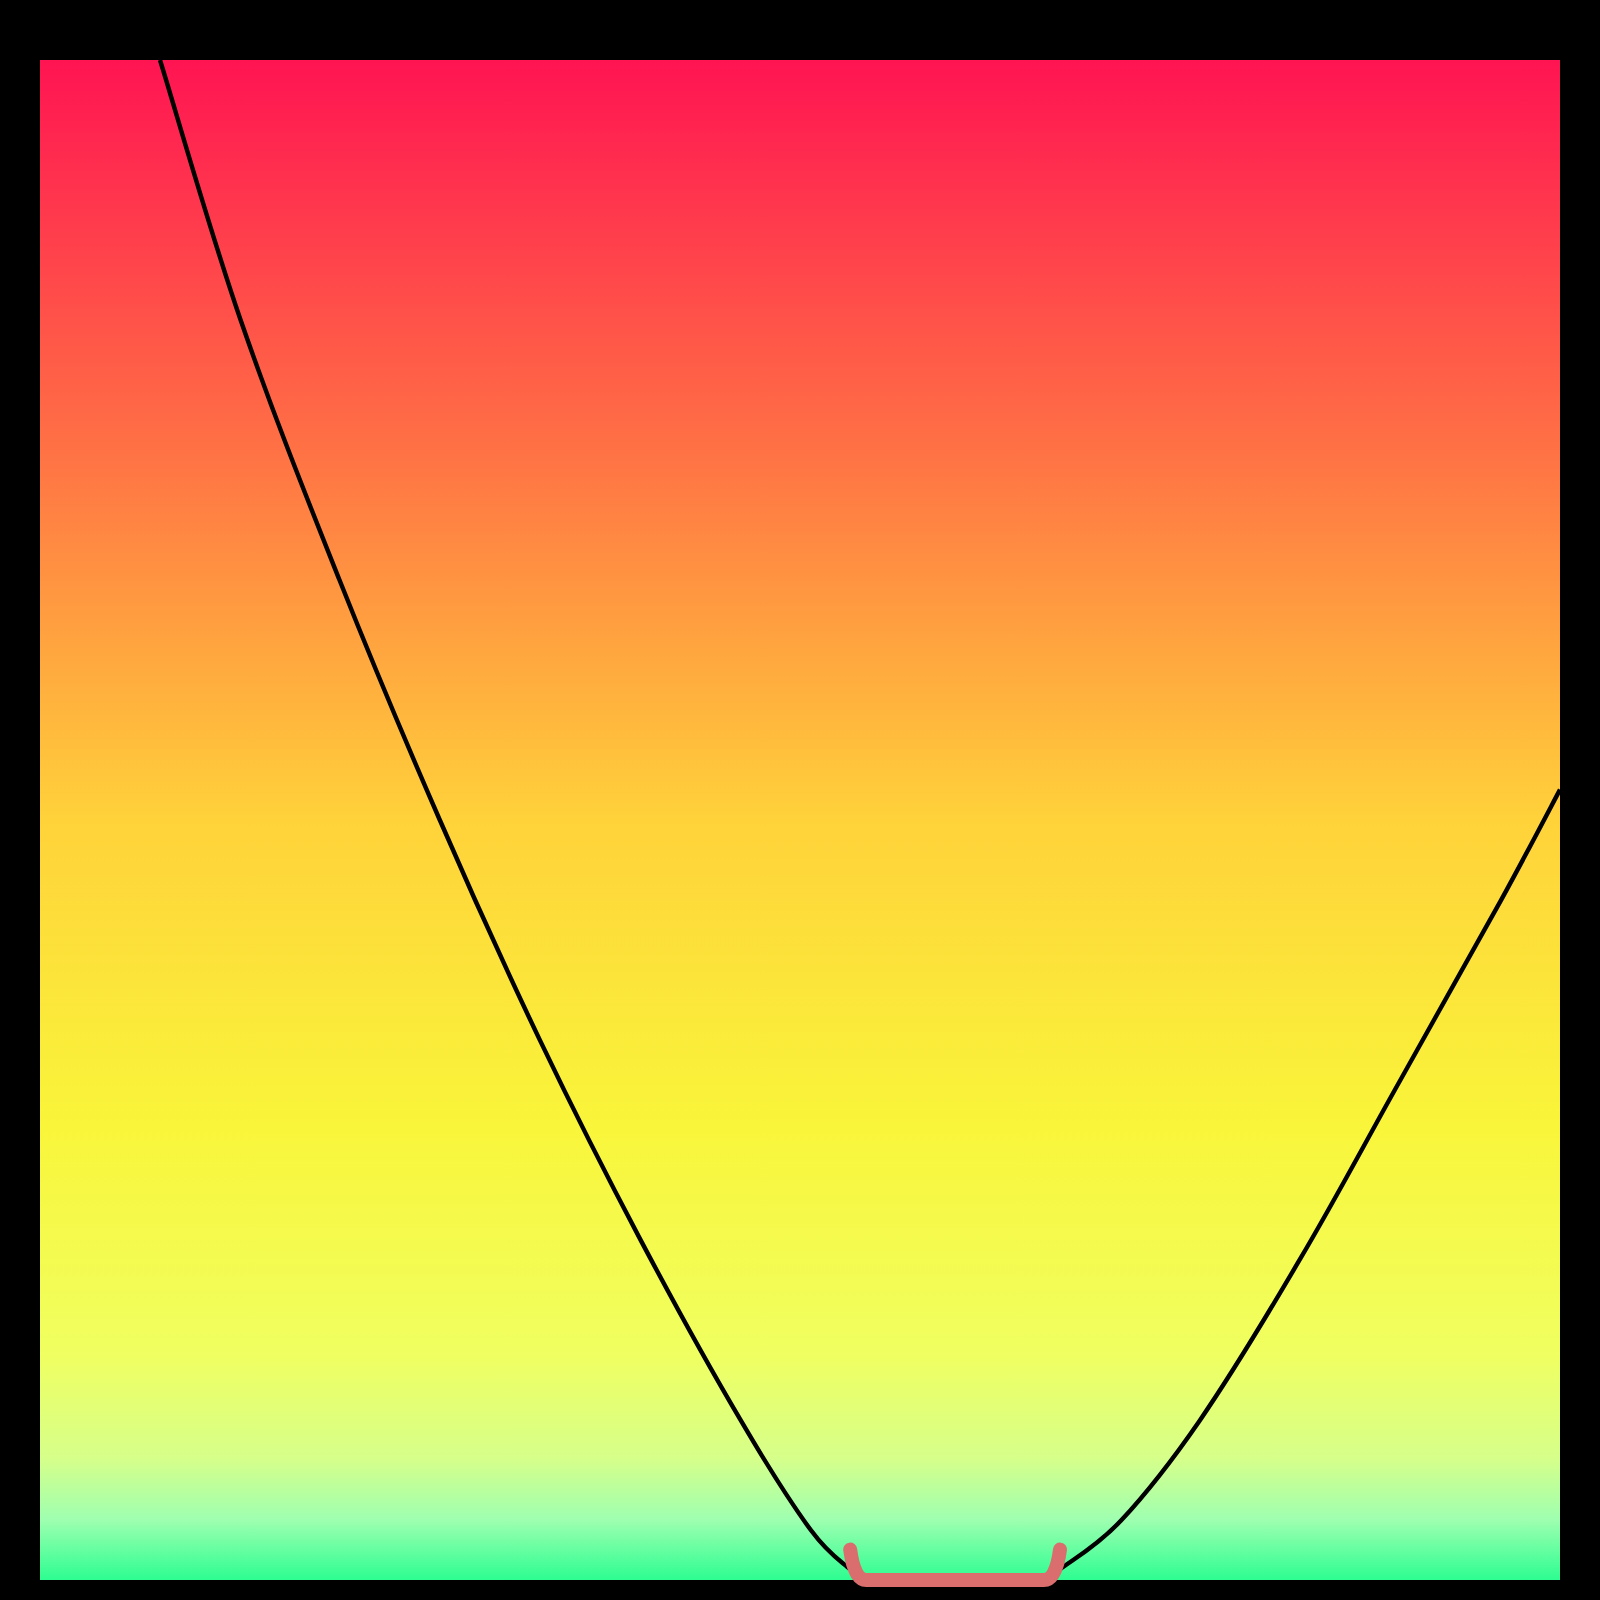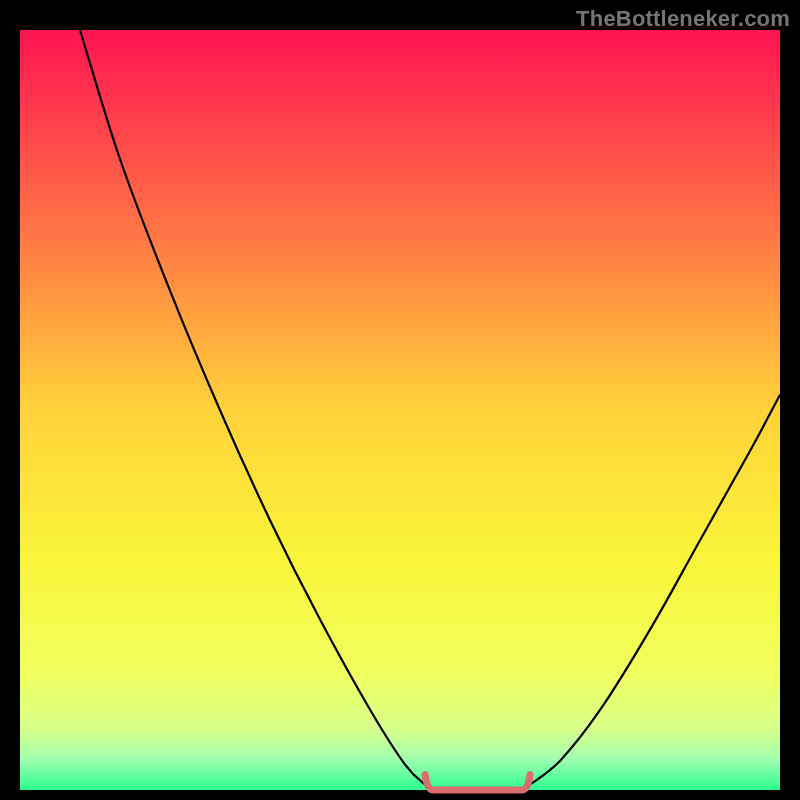--- a/index.html
+++ b/index.html
@@ -28,21 +28,20 @@
   svg {
     position: absolute;
     top: 0;
     left: 0;
   }
 </style>
 </head>
 <body>
 
 <div class="frame">
-  <div class="watermark">TheBottleneker.com</div>
 
   <svg id="chart-svg" width="800" height="800">
     <defs>
       <linearGradient id="bg-grad" x1="0" y1="0" x2="0" y2="1">
           <stop offset="0.0%" stop-color="#ff1452"></stop>
           <stop offset="25.0%" stop-color="#ff6f45"></stop>
           <stop offset="50.0%" stop-color="#ffd23a"></stop>
           <stop offset="70.0%" stop-color="#f9f53a"></stop>
           <stop offset="85.0%" stop-color="#f0ff60"></stop>
           <stop offset="92.0%" stop-color="#d6ff8a"></stop>

